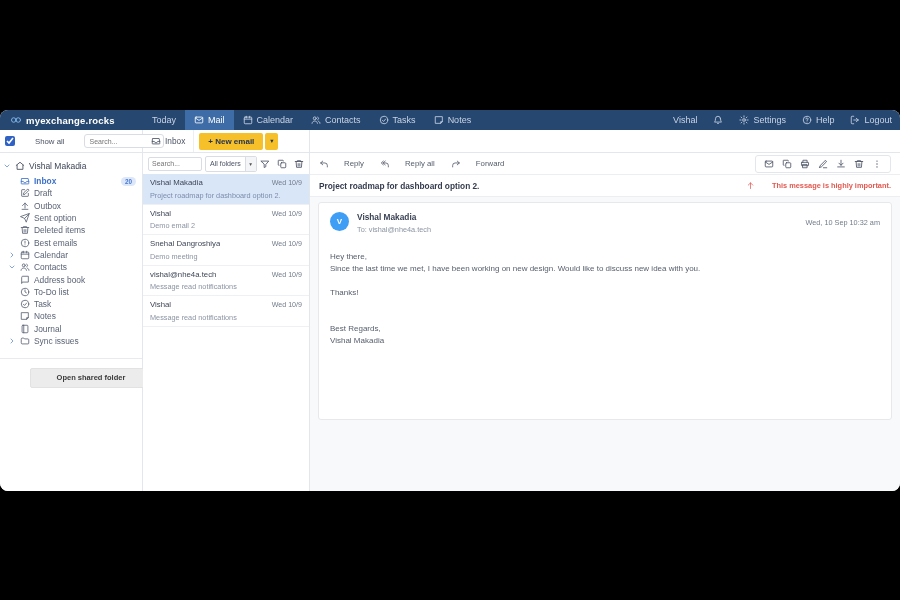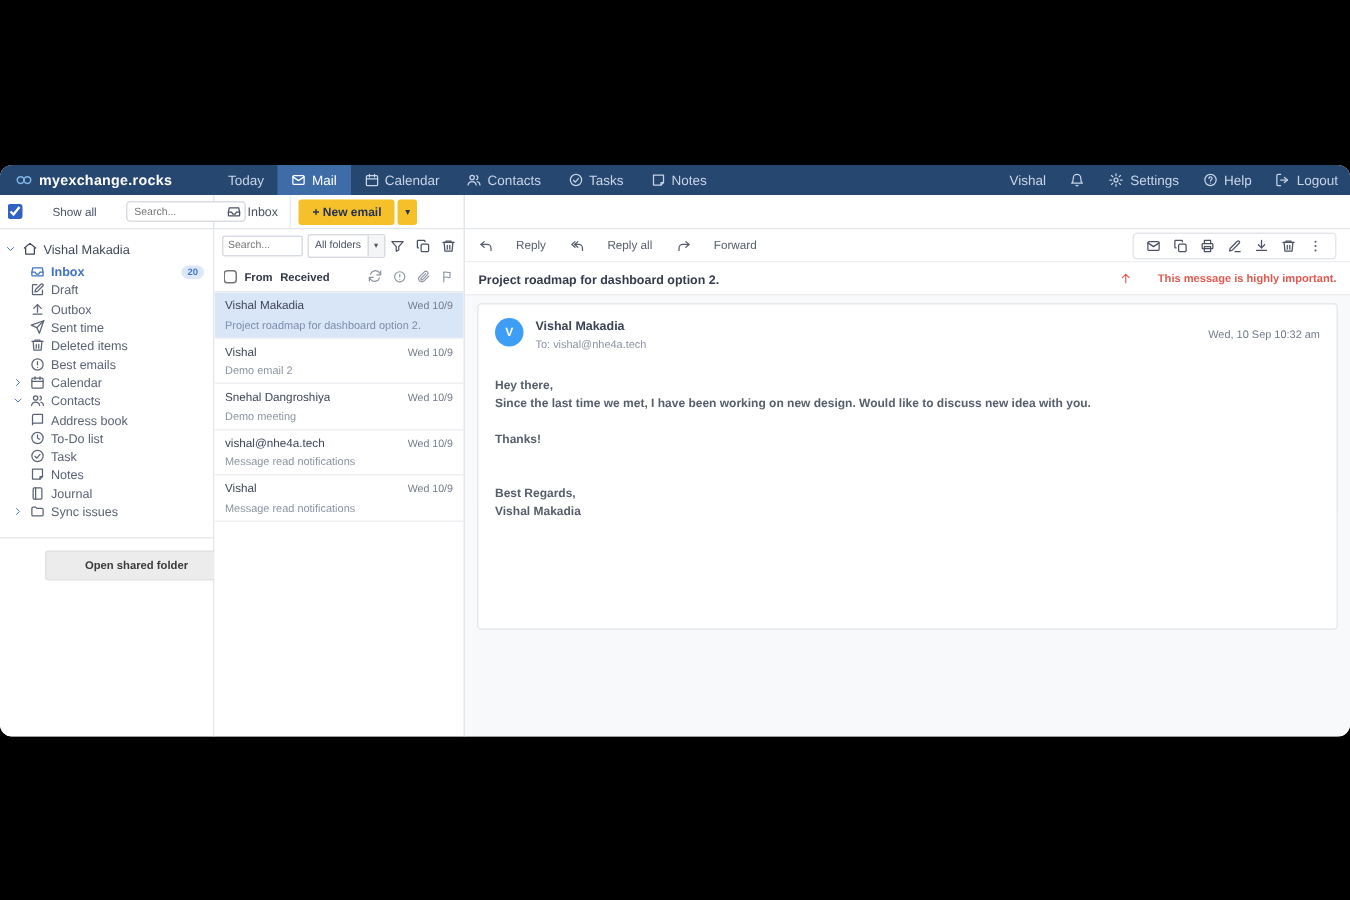--- a/index.html
+++ b/index.html
@@ -101,21 +101,21 @@
     align-items:center;gap:17px;}
   .rd-card{margin:5px 8px 0 8px;background:#fff;border:1px solid #e6e8ec;border-radius:3px;
     height:218px;box-sizing:border-box;padding:9px 11px;}
   .rd-head{display:flex;align-items:flex-start;}
   .avatar{width:19px;height:19px;border-radius:50%;background:#3e9df5;color:#fff;font-size:8px;
     font-weight:bold;display:flex;align-items:center;justify-content:center;flex:none;}
   .rd-sender{margin-left:8px;}
   .rd-name{font-size:8.3px;font-weight:bold;color:#3a4254;}
   .rd-to{font-size:7.3px;color:#8b94a3;margin-top:2.5px;}
   .rd-date{margin-left:auto;font-size:7.3px;color:#737c8b;margin-top:6px;}
-  .rd-body{margin-top:17px;font-size:8px;color:#565e6c;line-height:12px;font-weight:bold;}
+  .rd-body{margin-top:17px;font-size:8px;color:#565e6c;line-height:12px;}
   .bodyline{min-height:12px;white-space:nowrap;}
 </style>
 </head>
 <body>
 
 <svg width="0" height="0" style="position:absolute">
     <defs>
   <symbol id="i-inf" viewBox="0 0 24 24">
         <circle cx="7.5" cy="12" r="4.5"></circle>
         <circle cx="16.5" cy="12" r="4.5"></circle>
@@ -396,21 +396,21 @@
             <svg class="ic i10">
                 <use href="#i-upload"></use>
               </svg>
             <span>Outbox</span>
           </div>
           <div class="tree-item">
             <span class="chev"></span>
             <svg class="ic i10">
                 <use href="#i-send"></use>
               </svg>
-            <span>Sent time</span>
+            <span>Sent option</span>
           </div>
           <div class="tree-item">
             <span class="chev"></span>
             <svg class="ic i10">
                 <use href="#i-trash"></use>
               </svg>
             <span>Deleted items</span>
           </div>
           <div class="tree-item">
             <span class="chev"></span>
@@ -502,39 +502,20 @@
           </div>
           <div class="ml-ctl-icons">
             <svg class="ic i10">
                 <use href="#i-funnel"></use>
               </svg>
             <svg class="ic i10">
                 <use href="#i-copy"></use>
               </svg>
             <svg class="ic i10">
                 <use href="#i-trash"></use>
-              </svg>
-          </div>
-        </div>
-        <div class="ml-header">
-          <input type="checkbox" style="">
-          <span>From</span>
-          <span>Received</span>
-          <div class="ml-hdr-icons">
-            <svg class="ic i10">
-                <use href="#i-refresh"></use>
-              </svg>
-            <svg class="ic i9">
-                <use href="#i-alert"></use>
-              </svg>
-            <svg class="ic i9">
-                <use href="#i-clip"></use>
-              </svg>
-            <svg class="ic i9">
-                <use href="#i-flag"></use>
               </svg>
           </div>
         </div>
         <div class="ml-items">
           <div class="ml-item selected">
             <div class="ml-line1">
               <span class="ml-from">Vishal Makadia</span>
               <span class="ml-date">Wed 10/9</span>
             </div>
             <div class="ml-subject">Project roadmap for dashboard option 2.</div>

